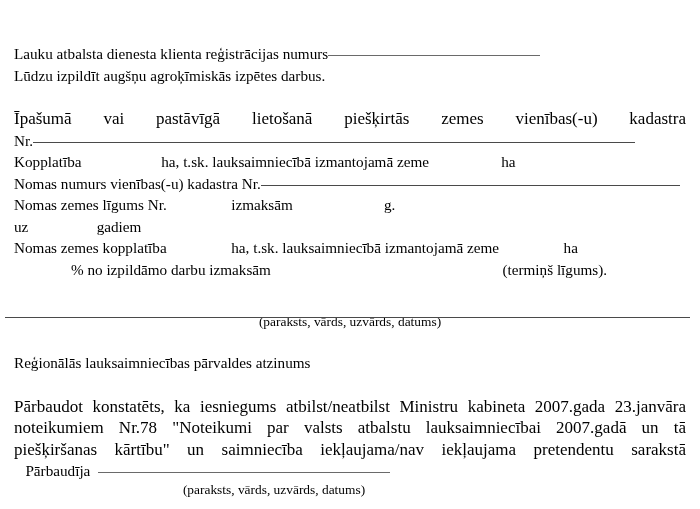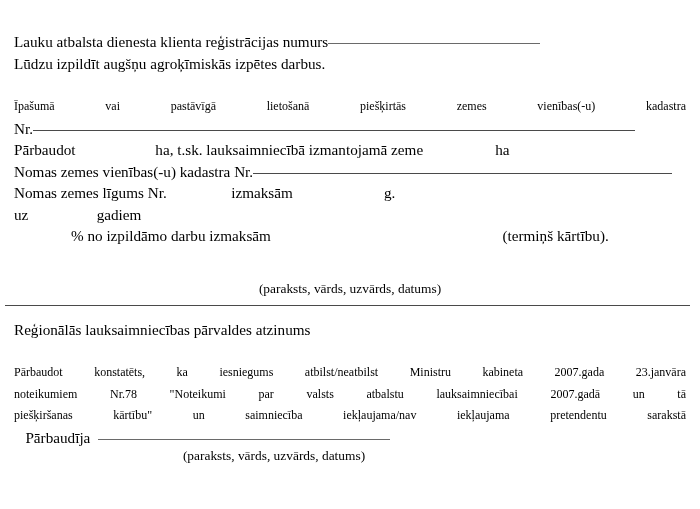--- a/index.html
+++ b/index.html
@@ -13,29 +13,30 @@
     overflow: hidden;
     font-family: "Liberation Serif", "DejaVu Serif", serif;
     color: #000000;
   }
   .page {
     position: relative;
     width: 700px;
     height: 359px;
     box-sizing: border-box;
     padding: 12px 14px;
+    margin-top: 12px;
   }
   .ln {
     font-size: 15.2px;
     line-height: 21.5px;
     white-space: pre;
     letter-spacing: 0;
   }
   .just {
-    font-size: 12px;
+    font-size: 17px;
     line-height: 21.5px;
     text-align: justify;
     text-align-last: justify;
     margin: 0;
   }
   .just-last-left {
     text-align: justify;
     text-align-last: left;
   }
   .blank {
@@ -109,31 +110,32 @@
   <div class="ln"><span>Lauku atbalsta dienesta klienta reģistrācijas numurs</span><span class="topline-underline"></span></div>
 
   <div class="ln">Lūdzu izpildīt augšņu agroķīmiskās izpētes darbus.</div>
 
   <div class="spacer-lg"></div>
 
   <p class="just">Īpašumā vai pastāvīgā lietošanā piešķirtās zemes vienības(-u) kadastra</p>
 
   <div class="ln"><span>Nr.</span><span class="nr-underline"></span></div>
 
-  <div class="ln"><span>Pārbaudot</span><span class="blank">__________</span><span> ha, t.sk. lauksaimniecībā izmantojamā zeme </span><span class="blank">_________</span><span>ha</span></div>
+  <div class="ln"><span>Kopplatība</span><span class="blank">__________</span><span> ha, t.sk. lauksaimniecībā izmantojamā zeme </span><span class="blank">_________</span><span>ha</span></div>
 
-  <div class="ln"><span>Nomas zemes vienības(-u) kadastra Nr.</span><span class="kad-underline"></span></div>
+  <div class="ln"><span>Nomas numurs vienības(-u) kadastra Nr.</span><span class="kad-underline"></span></div>
 
   <div class="ln"><span>Nomas zemes līgums Nr.</span><span class="blank">________</span><span> izmaksām </span><span class="blank">___________</span><span> g. </span><span class="blank">_____________________</span></div>
 
   <div class="ln"><span>uz </span><span class="blank">________</span><span> gadiem</span></div>
 
+  <div class="ln"><span>Nomas zemes kopplatība</span><span class="blank">________</span><span> ha, t.sk. lauksaimniecībā izmantojamā zeme </span><span class="blank">________</span><span>ha</span></div>
 
 
-  <div class="ln"><span class="blank">_______</span><span> % no izpildāmo darbu izmaksām </span><span class="blank">______________________________</span><span>(termiņš kārtību).</span></div>
+  <div class="ln"><span class="blank">_______</span><span> % no izpildāmo darbu izmaksām </span><span class="blank">______________________________</span><span>(termiņš līgums).</span></div>
 
   <div class="divider"></div>
 
   <div style="height:34px"></div>
 
   <div class="caption">(paraksts, vārds, uzvārds, datums)</div>
 
   <div class="spacer-lg"></div>
 
   <div class="ln">Reģionālās lauksaimniecības pārvaldes atzinums</div>

